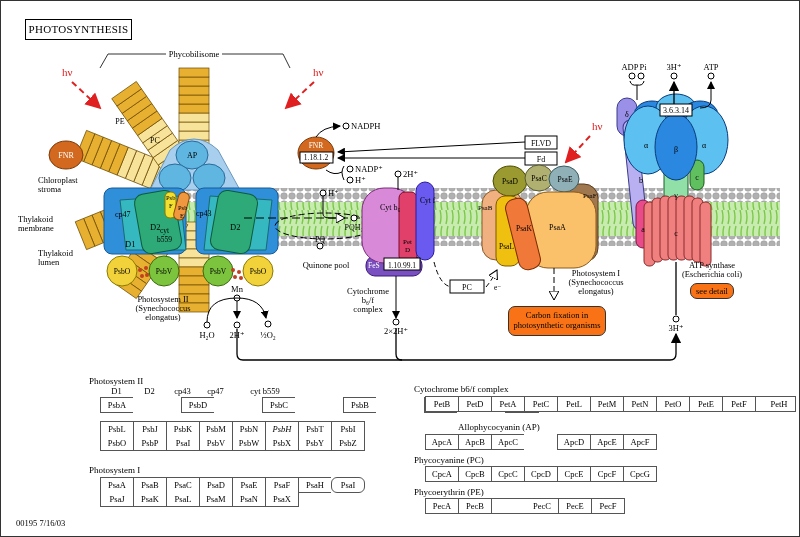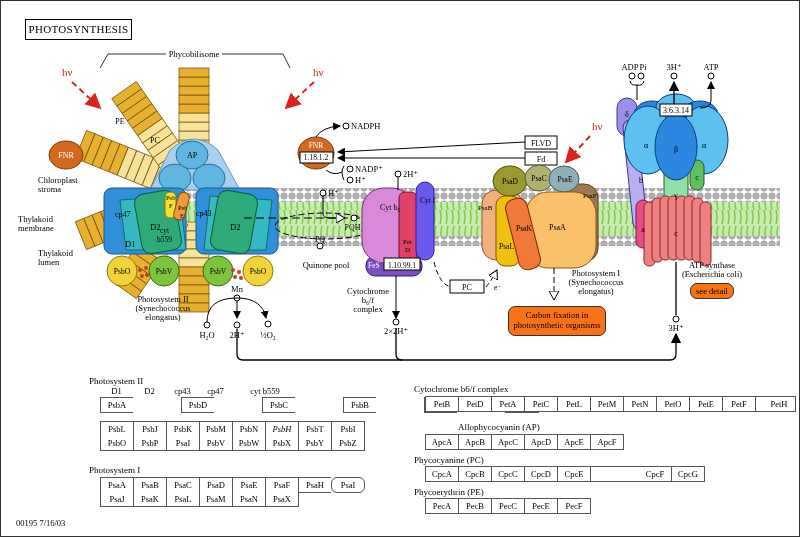--- a/index.html
+++ b/index.html
@@ -434,38 +434,38 @@
     <div class="gene" style="width: 32px;">PetE</div>
     <div class="gene" style="width: 32px;">PetF</div>
     <div class="gene" style="width: 32px; padding-left: 7px;">PetH</div>
   </div>
 
 <div class="tbl-title" style="left:414px;top:422px;margin-left:44px;">Allophycocyanin (AP)</div>
 <div class="gene-row" id="ap-row1" style="left:425px;top:434px;">
     <div class="gene" style="width: 32px;">ApcA</div>
     <div class="gene" style="width: 32px;">ApcB</div>
     <div class="gene" style="width: 32px;">ApcC</div>
-    <div class="gene" style="width: 32px;">ApcD</div>
+    <div class="gene" style="width: 32px; margin-left: 33px;">ApcD</div>
     <div class="gene" style="width: 32px;">ApcE</div>
     <div class="gene" style="width: 32px;">ApcF</div>
   </div>
 
 <div class="tbl-title" style="left:414px;top:455px;">Phycocyanine (PC)</div>
 <div class="gene-row" id="pc-row1" style="left:425px;top:466px;">
     <div class="gene" style="width: 32px;">CpcA</div>
     <div class="gene" style="width: 32px;">CpcB</div>
     <div class="gene" style="width: 32px;">CpcC</div>
     <div class="gene" style="width: 32px;">CpcD</div>
     <div class="gene" style="width: 32px;">CpcE</div>
-    <div class="gene" style="width: 32px; padding-left: 48px;">CpcF</div>
+    <div class="gene" style="width: 32px;">CpcF</div>
     <div class="gene" style="width: 32px;">CpcG</div>
   </div>
 
 <div class="tbl-title" style="left:414px;top:487px;">Phycoerythrin (PE)</div>
 <div class="gene-row" id="pe-row1" style="left:425px;top:498px;">
     <div class="gene" style="width: 32px;">PecA</div>
     <div class="gene" style="width: 32px;">PecB</div>
-    <div class="gene" style="width: 32px;">PecC</div>
+    <div class="gene" style="width: 32px; padding-left: 34px;">PecC</div>
     <div class="gene" style="width: 32px;">PecE</div>
     <div class="gene" style="width: 32px;">PecF</div>
   </div>
 
 <div class="footer">00195  7/16/03</div>
 
 </body></html>

